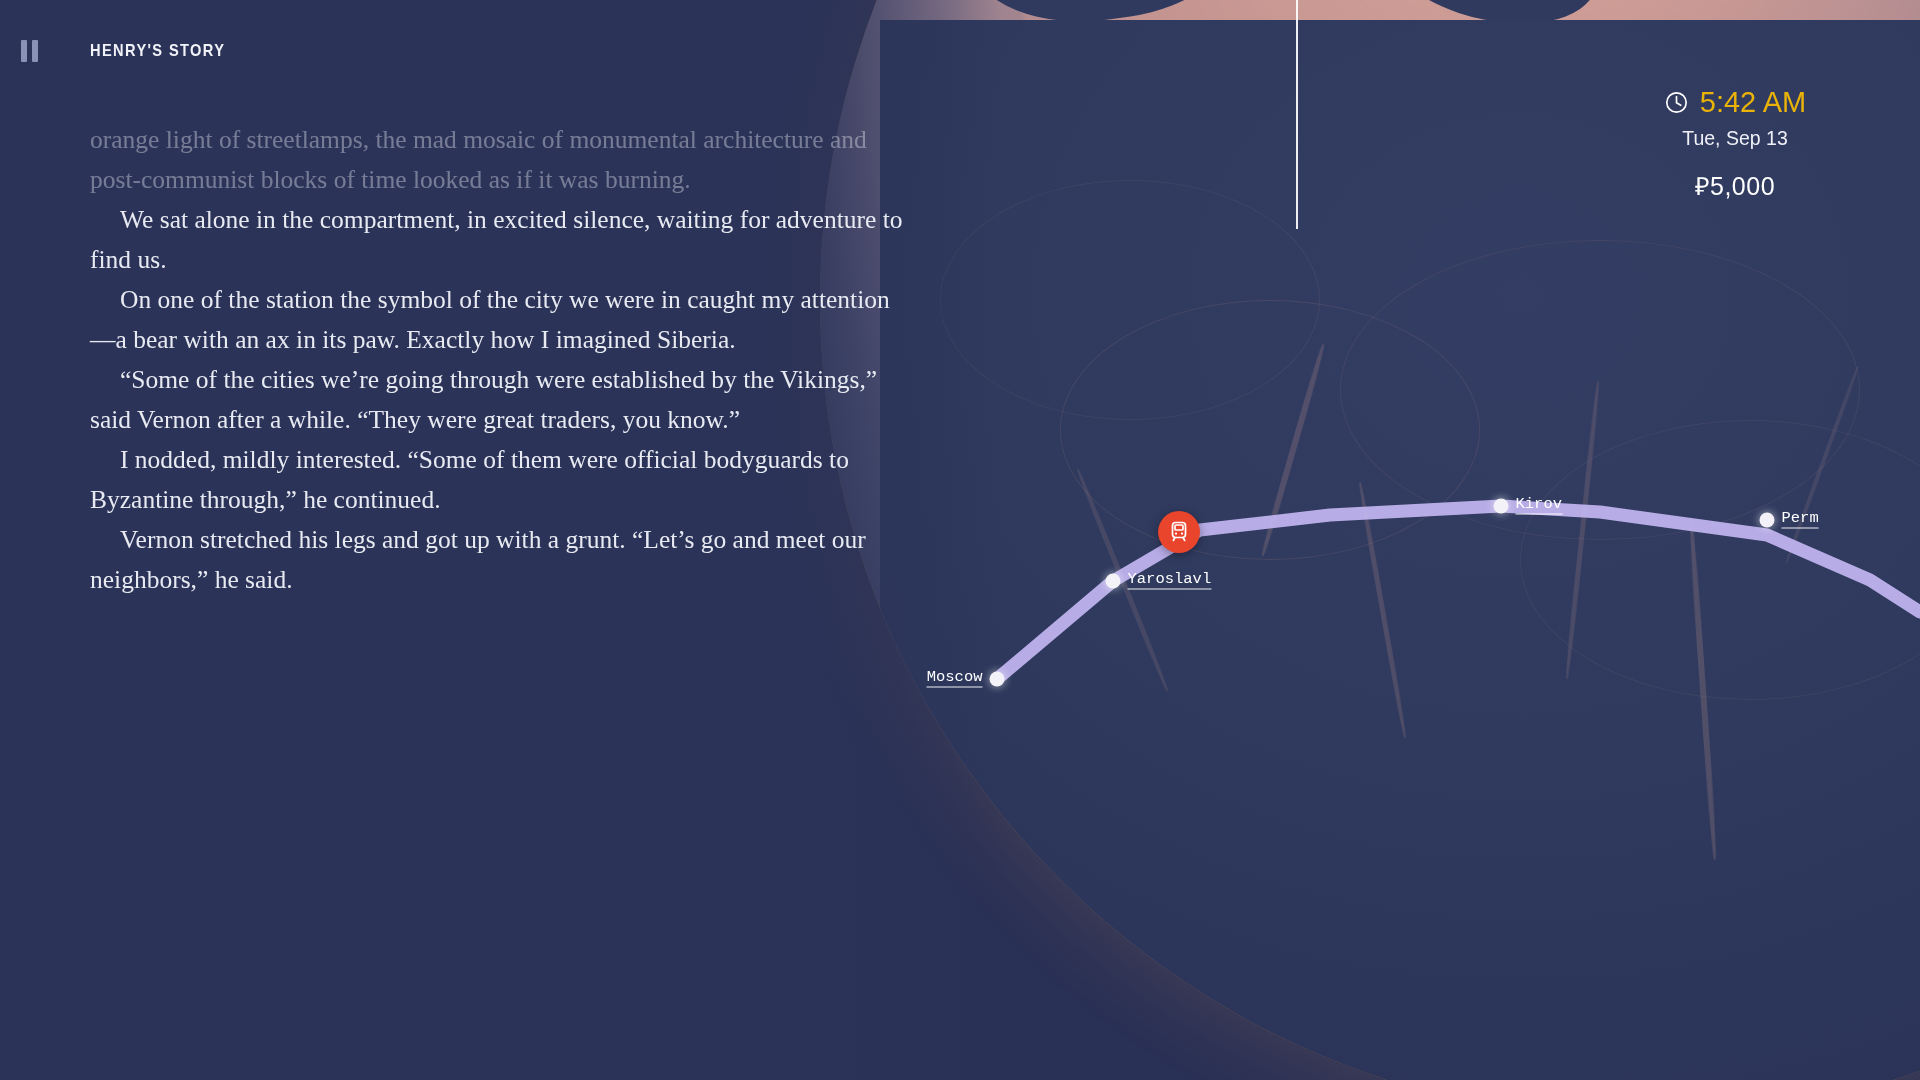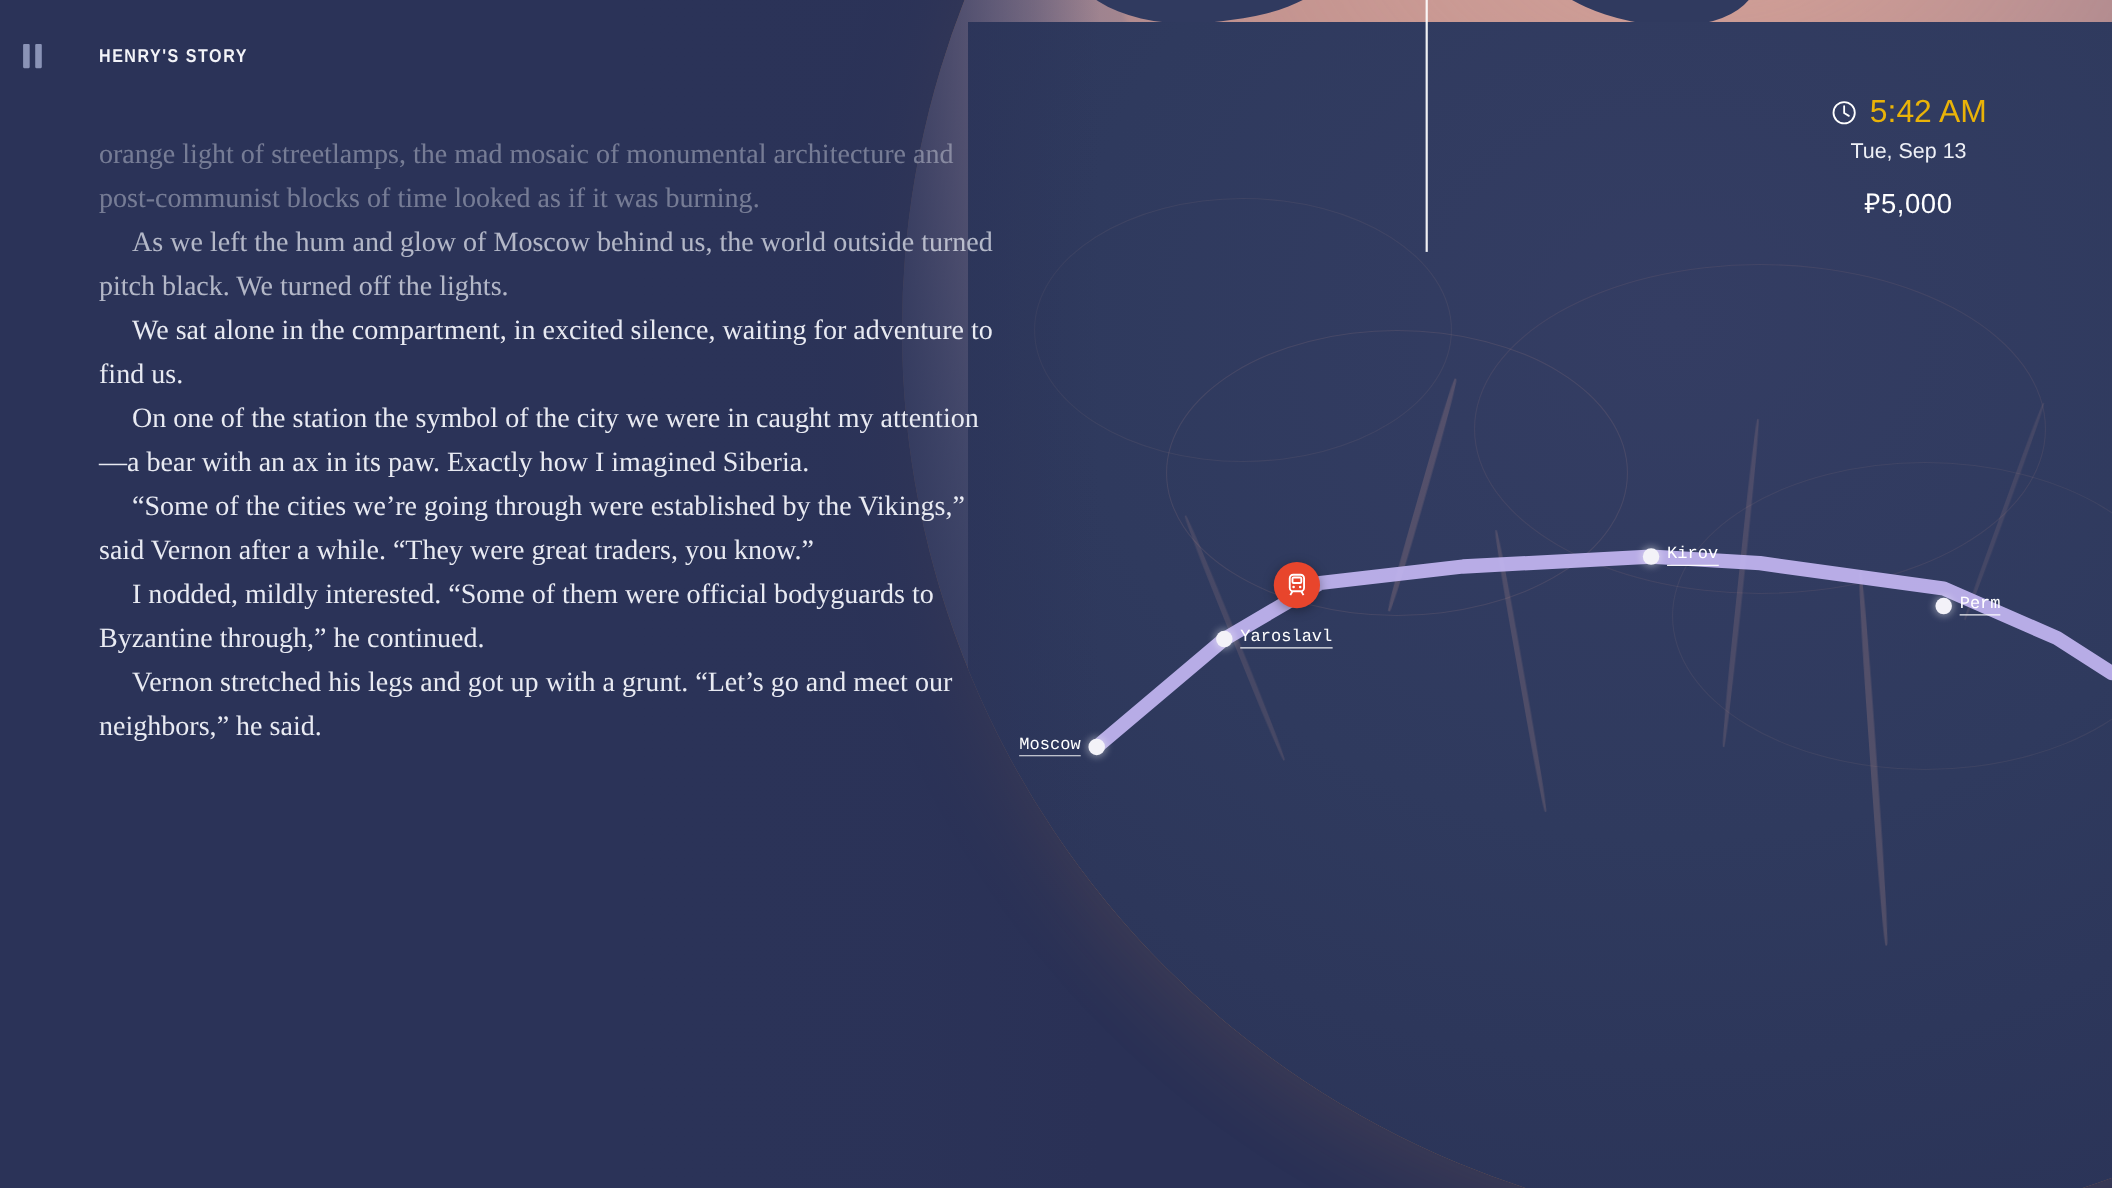--- a/index.html
+++ b/index.html
@@ -201,21 +201,21 @@
     <div class="st-label left">Moscow</div>
   </div>
   <div class="station" style="left:1113px;top:581px;">
     <div class="dot"></div>
     <div class="st-label right">Yaroslavl</div>
   </div>
   <div class="station" style="left:1501px;top:506px;">
     <div class="dot"></div>
     <div class="st-label right">Kirov</div>
   </div>
-  <div class="station" style="left:1767px;top:551px;">
+  <div class="station" style="left:1767px;top:520px;">
     <div class="dot"></div>
     <div class="st-label right">Perm</div>
   </div>
 
   <div class="train-marker" style="left:1179px;top:532px;">
     <svg viewBox="0 0 24 24" fill="none" stroke="#fff" stroke-width="1.7">
       <rect x="5.5" y="2.5" width="13" height="15" rx="3.2"></rect>
       <rect x="8" y="5" width="8" height="5" rx="1"></rect>
       <circle cx="9" cy="13.6" r="1.15" fill="#fff" stroke="none"></circle>
       <circle cx="15" cy="13.6" r="1.15" fill="#fff" stroke="none"></circle>
@@ -229,21 +229,20 @@
   </div>
 
   <div class="pause-btn">
     <i></i>
     <i></i>
   </div>
   <div class="story-title">HENRY'S STORY</div>
 
   <div class="story">
     <p class="noindent fade">orange light of streetlamps, the mad mosaic of monumental architecture and post-communist blocks of time looked as if it was burning.</p>
-    <p class="fade2">As we left the hum and glow of Moscow behind us, the world outside turned pitch black. We turned off the lights.</p>
     <p>We sat alone in the compartment, in excited silence, waiting for adventure to find us.</p>
     <p>On one of the station the symbol of the city we were in caught my attention—a bear with an ax in its paw. Exactly how I imagined Siberia.</p>
     <p>“Some of the cities we’re going through were established by the Vikings,” said Vernon after a while. “They were great traders, you know.”</p>
     <p>I nodded, mildly interested. “Some of them were official bodyguards to Byzantine through,” he continued.</p>
     <p>Vernon stretched his legs and got up with a grunt. “Let’s go and meet our neighbors,” he said.</p>
   </div>
 
   <div class="hud-divider"></div>
 
 

